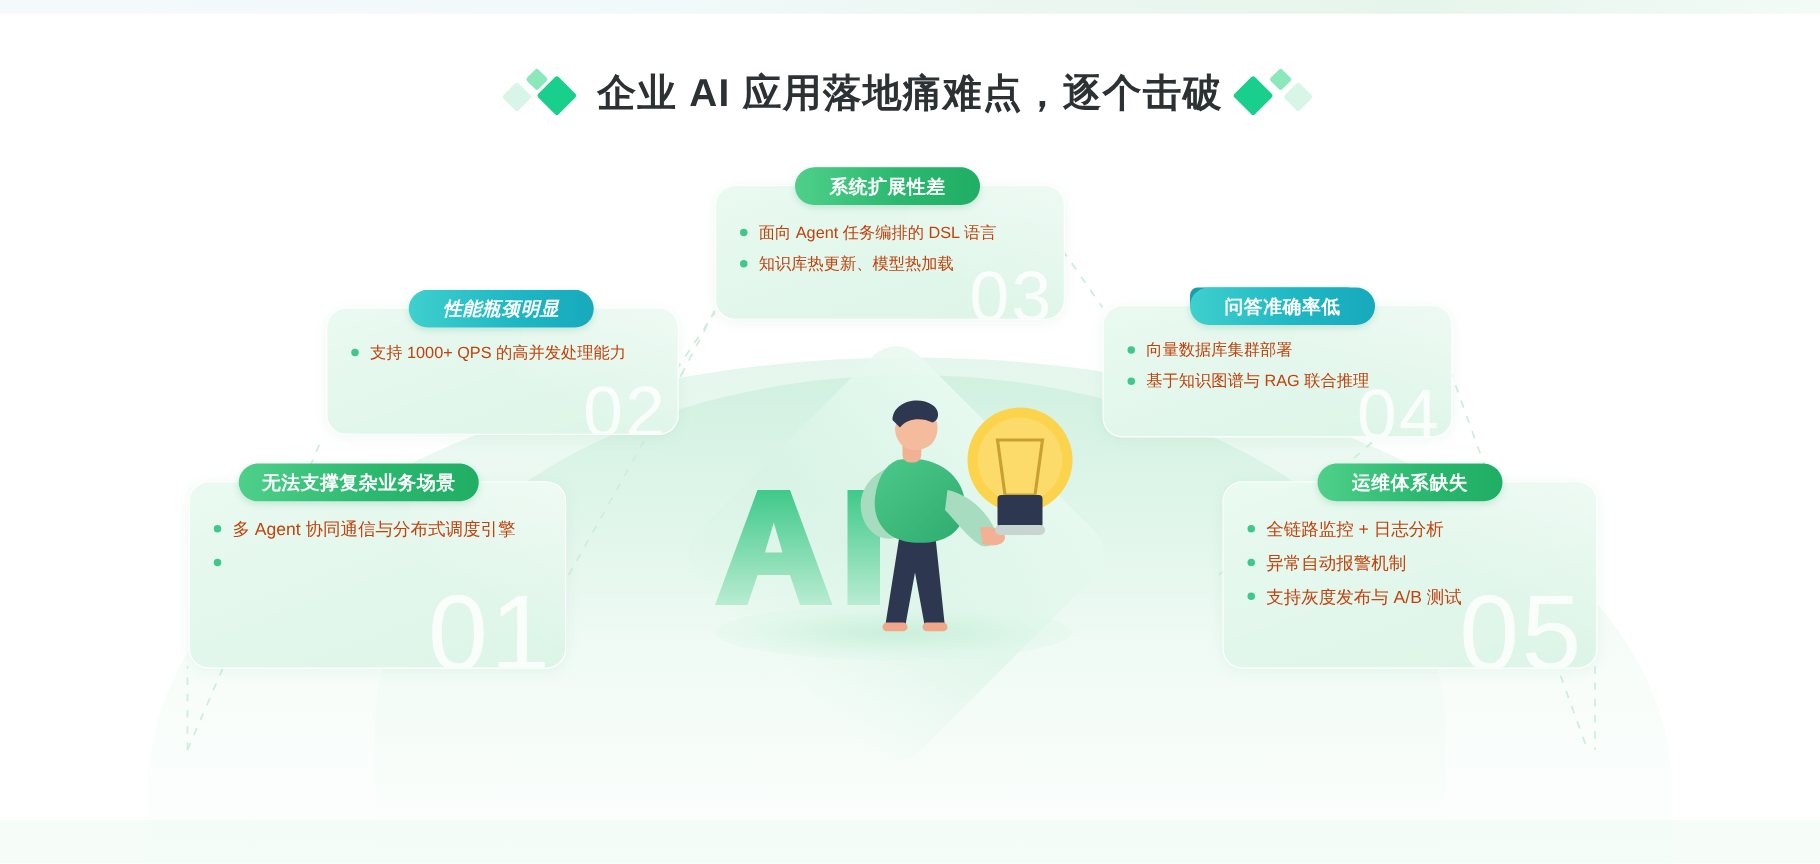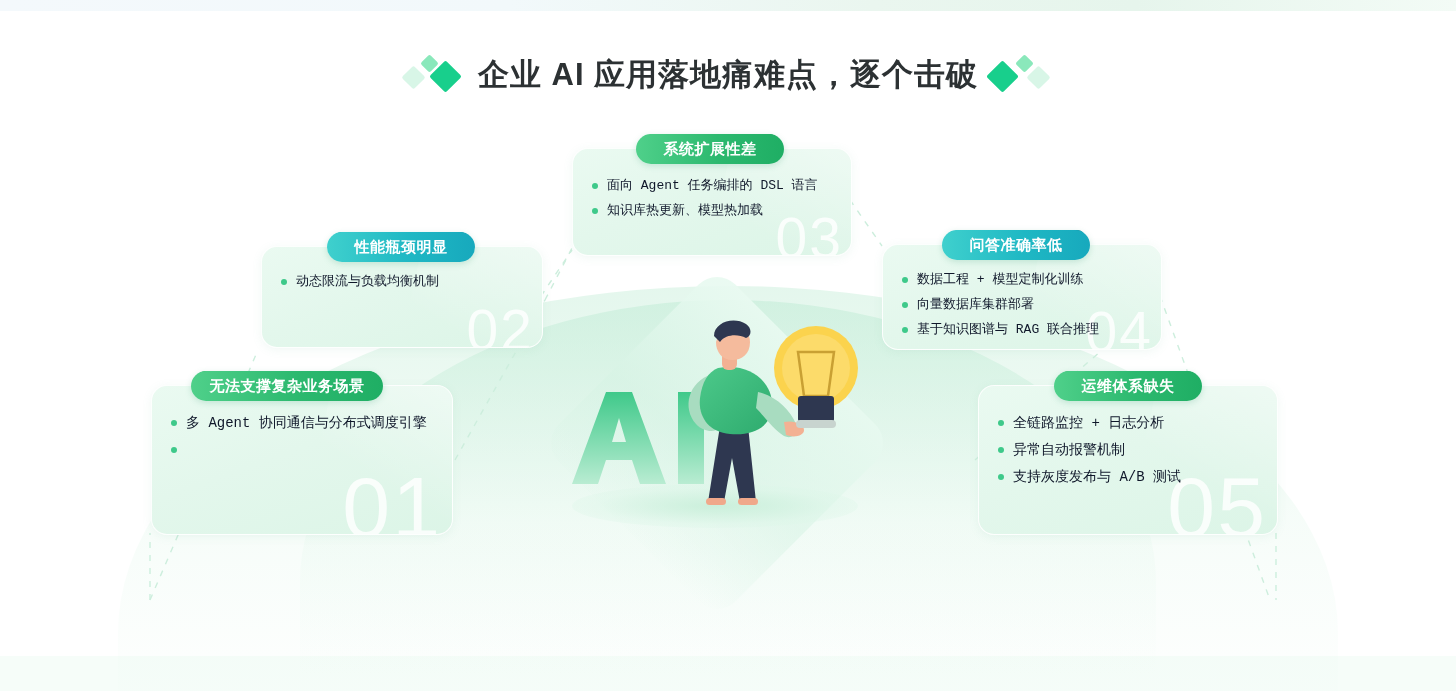--- a/index.html
+++ b/index.html
@@ -104,23 +104,22 @@
     position:absolute;top:-14px;height:16px;z-index:1;border-radius:6px 6px 0 0;
   }
   .ear-green{background:linear-gradient(90deg,#31a865,#1c9a59);}
   .ear-teal{background:linear-gradient(90deg,#1aa0ad,#138c9e);}
 
   .bullets{
     position:absolute;left:20px;top:28px;right:14px;z-index:2;
   }
   .bullet{
     display:flex;align-items:flex-start;gap:9px;
-    font-size:14px;color:#0f172a;line-height:21px;margin-bottom:6px;
+    font-size:14px;color:#c2410c;line-height:21px;margin-bottom:6px;
     white-space:nowrap;
-    font-family:Liberation Mono, monospace;
   }
   .card.small .bullet{font-size:13px;line-height:20px;margin-bottom:5px;}
   .dot{
     flex:none;width:6px;height:6px;border-radius:50%;
     background:#3ec98a;margin-top:7px;
   }
 
   
   #card01{left:151px;top:385px;width:300px;height:148px;}
   #card02{left:261px;top:246px;width:280px;height:100px;}
@@ -235,25 +234,25 @@
       </div>
     </div>
   </div>
 
   <div class="card small" id="card02">
     <div class="card-body">
       <div class="card-sheen"></div>
       <div class="watermark">02</div>
     </div>
     <div class="head-ear ear-teal" style="left:74px;width:132px;"></div>
-    <div class="card-head head-teal" style="left:66px;width:148px;">性能瓶颈明显</div>
+    <div class="card-head head-teal" style="left:66px;width:148px;font-style:italic;">性能瓶颈明显</div>
     <div class="bullets" style="top:26px;">
       <div class="bullet">
         <span class="dot"></span>
-        <span>动态限流与负载均衡机制</span>
+        <span>支持 1000+ QPS 的高并发处理能力</span>
       </div>
     </div>
   </div>
 
   <div class="card small" id="card03">
     <div class="card-body">
       <div class="card-sheen"></div>
       <div class="watermark">03</div>
     </div>
     <div class="head-ear ear-green" style="left:74px;width:130px;"></div>
@@ -269,26 +268,22 @@
       </div>
     </div>
   </div>
 
   <div class="card small" id="card04">
     <div class="card-body">
       <div class="card-sheen"></div>
       <div class="watermark">04</div>
     </div>
     <div class="head-ear ear-teal" style="left:70px;width:132px;"></div>
-    <div class="card-head head-teal" style="left:60px;width:148px;">问答准确率低</div>
+    <div class="card-head head-teal" style="left:70px;width:148px;">问答准确率低</div>
     <div class="bullets" style="top:26px;">
-      <div class="bullet">
-        <span class="dot"></span>
-        <span>数据工程 + 模型定制化训练</span>
-      </div>
       <div class="bullet">
         <span class="dot"></span>
         <span>向量数据库集群部署</span>
       </div>
       <div class="bullet">
         <span class="dot"></span>
         <span>基于知识图谱与 RAG 联合推理</span>
       </div>
     </div>
   </div>

